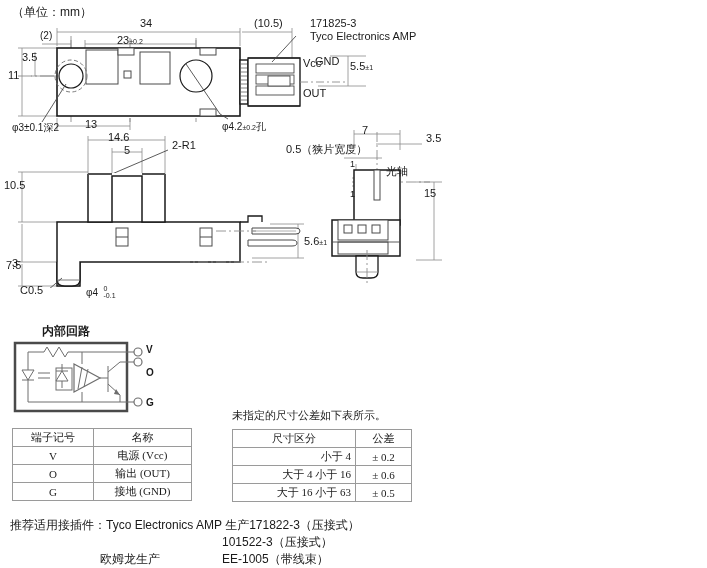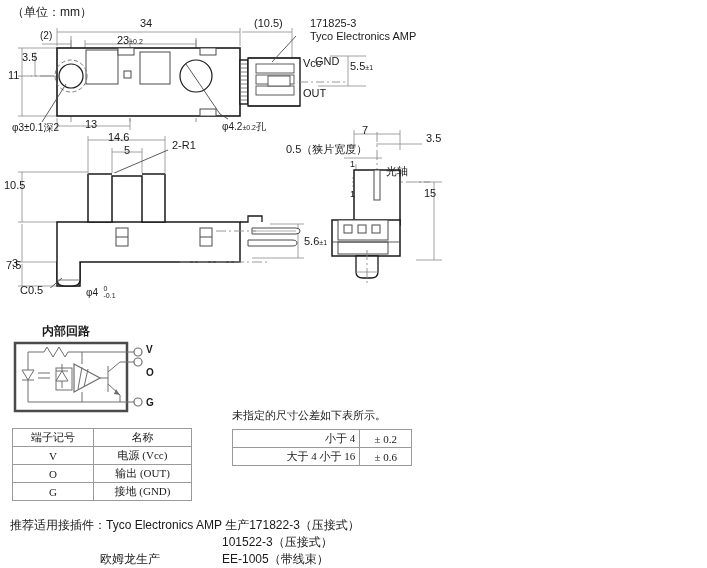--- a/index.html
+++ b/index.html
@@ -351,27 +351,35 @@
   <tr>
     <td>G</td>
     <td>接地 (GND)</td>
   </tr>
 </tbody>
   </table>
 
 <div class="t f11" style="left:232px;top:410px;">未指定的尺寸公差如下表所示。</div>
 <table class="tbl serif" style="left:232px;top:429px;width:180px;">
   <tbody>
+      <tr>
+    <td class="hd" style="width:114px;">尺寸区分</td>
+    <td class="hd">公差</td>
+  </tr>
   <tr>
     <td style="text-align:right;margin-left:41px;">小于 4</td>
     <td>± 0.2</td>
   </tr>
   <tr>
     <td style="text-align:right;">大于 4 小于 16</td>
     <td>± 0.6</td>
+  </tr>
+  <tr>
+    <td style="text-align:right;">大于 16 小于 63</td>
+    <td>± 0.5</td>
   </tr>
 </tbody>
   </table>
 
 <div class="note" style="left:10px;top:517px;">
   <span>推荐适用接插件：</span><span>Tyco Electronics AMP 生产171822-3（压接式）</span>
 </div>
 <div class="note" style="left:222px;top:534px;">101522-3（压接式）</div>
 <div class="note" style="left:100px;top:551px;">欧姆龙生产</div>
 <div class="note" style="left:222px;top:551px;">EE-1005（带线束）</div>

